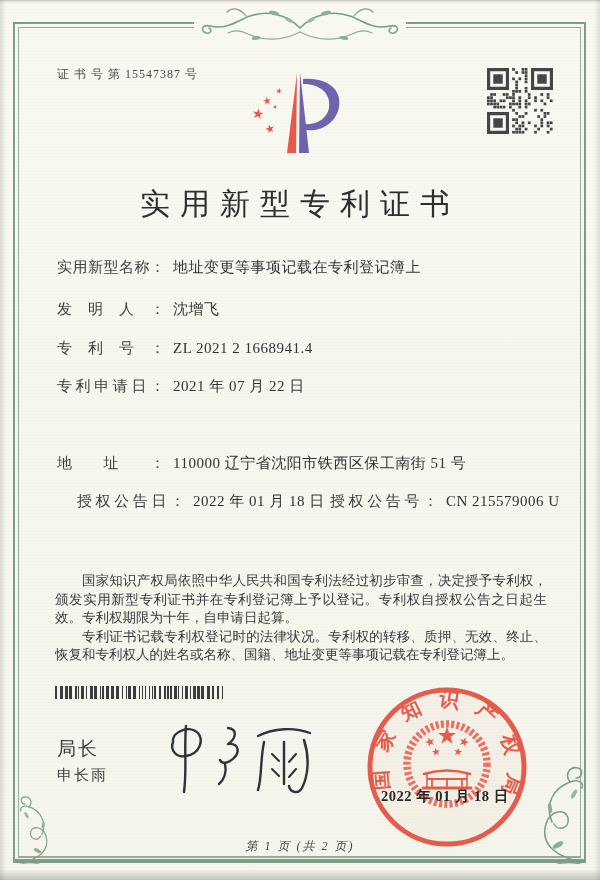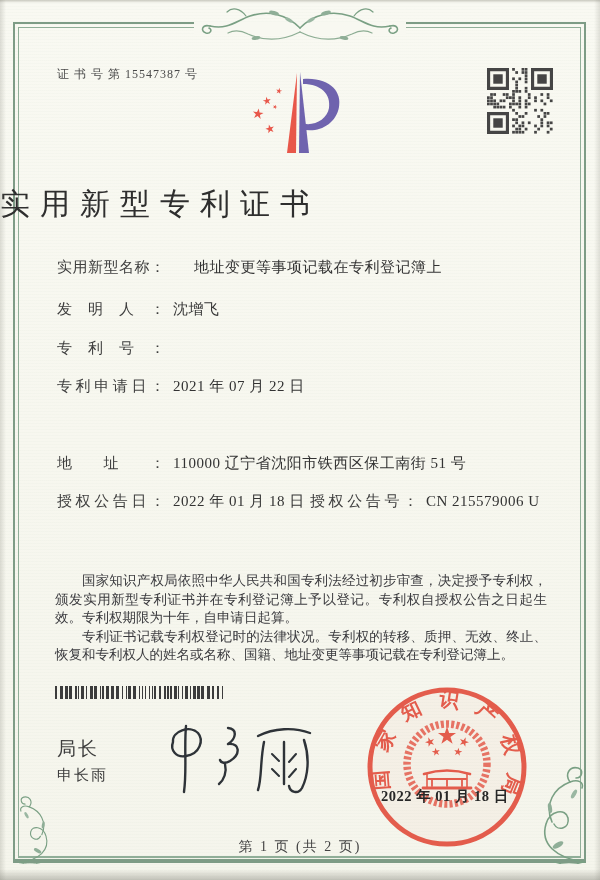--- a/index.html
+++ b/index.html
@@ -12,41 +12,41 @@
   
   .edge-top{left:0;top:0;width:100%;height:3px;background:linear-gradient(#c9c9bf,rgba(0,0,0,0));}
   .edge-bottom{left:0;bottom:0;width:100%;height:11px;background:linear-gradient(rgba(0,0,0,0),rgba(110,110,100,.38));}
   .edge-left{left:0;top:0;width:6px;height:100%;background:linear-gradient(90deg,rgba(130,130,120,.25),rgba(0,0,0,0));}
   .edge-right{right:0;top:0;width:6px;height:100%;background:linear-gradient(270deg,rgba(130,130,120,.22),rgba(0,0,0,0));}
   
   .frame-outer{left:13px;top:22px;right:14px;bottom:17px;border:2px solid #7e9c86;border-bottom-width:4px;}
   .frame-inner{left:18px;top:27px;right:19px;bottom:22px;border:1px solid #90ae98;border-bottom-width:2px;}
   
   .cert-no{left:57px;top:66px;font-size:12px;letter-spacing:1px;color:#4a4a4a;}
-  .title{left:0;top:184px;width:100%;font-size:30px;letter-spacing:10px;color:#2e2e2e;font-weight:500;}
+  .title{left:0;top:184px;width:100%;text-align:center;font-size:30px;letter-spacing:10px;color:#2e2e2e;font-weight:500;}
   
   .field-row{left:57px;width:492px;font-size:15px;display:flex;align-items:baseline;}
   .f-label{display:inline-block;width:108px;flex:0 0 108px;text-align:justify;text-align-last:justify;color:#3e3e3e;}
   .f-value{padding-left:8px;color:#333;letter-spacing:.5px;white-space:nowrap;}
   .grant2{position:absolute;left:253px;top:0;display:flex;align-items:baseline;}
   
   .body-text{left:55px;top:524px;width:492px;margin-top:48px;}
   .body-text p{margin:0;font-size:13.5px;line-height:18.6px;text-indent:2em;text-align:justify;color:#3a3a3e;}
   
   .barcode{left:55px;top:686px;width:172px;height:13px;}
   .barcode i{position:absolute;top:0;bottom:0;background:#3c3c3c;}
   
   .sig-title{left:57px;top:736px;font-size:19px;letter-spacing:2px;}
   .sig-name{left:57px;top:766px;font-size:15px;letter-spacing:2px;}
   .sig-hand{left:158px;top:712px;}
   
   .seal{left:352px;top:672px;}
   .seal-date{left:381px;top:787px;font-size:14.5px;letter-spacing:.5px;color:#272727;font-weight:600;z-index:6;}
   
-  .footer{left:0;top:838px;width:100%;text-align:center;font-size:14px;letter-spacing:2px;color:#444;}
+  .footer{left:0;top:838px;width:100%;text-align:center;font-size:12px;letter-spacing:2px;color:#444;font-style:italic;}
   svg{display:block;}
 </style>
 </head>
 <body>
 
 <div id="page">
 
   <div class="abs frame-outer"></div>
   <div class="abs frame-inner"></div>
 
@@ -194,40 +194,41 @@
         <path d="M43.4,0 h21.7 v21.7 h-21.7 Z M46.5,3.1 v15.5 h15.5 v-15.5 Z" fill-rule="evenodd"></path>
         <rect x="49.6" y="6.2" width="9.3" height="9.3"></rect>
         <path d="M0,43.4 h21.7 v21.7 h-21.7 Z M3.1,46.5 v15.5 h15.5 v-15.5 Z" fill-rule="evenodd"></path>
         <rect x="6.2" y="49.6" width="9.3" height="9.3"></rect>
       </g>
     </g>
   </svg>
 
   <div class="abs title">实用新型专利证书</div>
 
-  <div class="abs field-row" style="top:258px;gap:21px;">
+  <div class="abs field-row" style="top:258px;">
     <span class="f-label">实用新型名称：</span>
     <span class="f-value">地址变更等事项记载在专利登记簿上</span>
   </div>
   <div class="abs field-row" style="top:300px;">
     <span class="f-label">发明人：</span>
     <span class="f-value">沈增飞</span>
   </div>
   <div class="abs field-row" style="top:339px;">
     <span class="f-label">专利号：</span>
+    <span class="f-value">ZL 2021 2 1668941.4</span>
   </div>
   <div class="abs field-row" style="top:377px;">
     <span class="f-label">专利申请日：</span>
     <span class="f-value">2021 年 07 月 22 日</span>
   </div>
   <div class="abs field-row" style="top:454px;">
     <span class="f-label">地址：</span>
     <span class="f-value">110000  辽宁省沈阳市铁西区保工南街 51 号</span>
   </div>
-  <div class="abs field-row" style="top:492px;">
+  <div class="abs field-row" style="top:492px;margin-left:20px;">
     <span class="f-label">授权公告日：</span>
     <span class="f-value">2022 年 01 月 18 日</span>
     <span class="grant2">
       <span class="f-label">授权公告号：</span>
       <span class="f-value">CN 215579006 U</span>
     </span>
   </div>
 
   <div class="abs body-text">
     <p>国家知识产权局依照中华人民共和国专利法经过初步审查，决定授予专利权，颁发实用新型专利证书并在专利登记簿上予以登记。专利权自授权公告之日起生效。专利权期限为十年，自申请日起算。</p>

